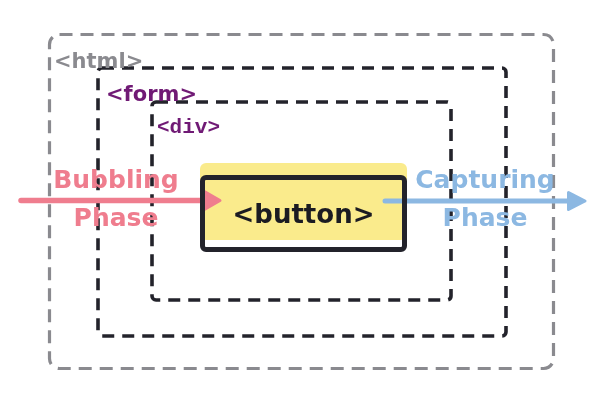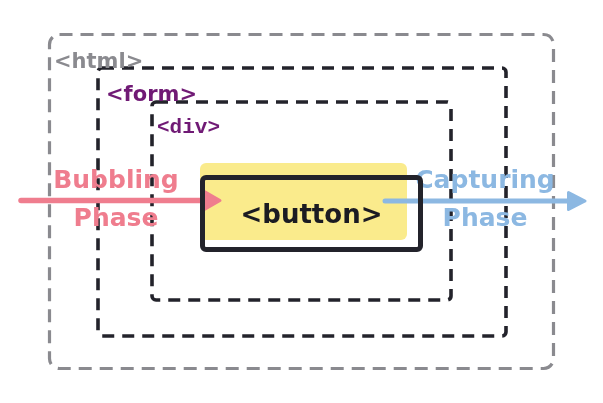--- a/index.html
+++ b/index.html
@@ -43,21 +43,21 @@
     position: absolute;
     left: 200px; top: 163px;
     width: 207px; height: 77px;
     background: #FAEB8C;
     border-radius: 6px;
     box-sizing: border-box;
   }
   .button-frame {
     position: absolute;
     left: 200px; top: 163px;
-    width: 223px; height: 77px;
+    width: 207px; height: 77px;
     border: 5px solid #23232B;
     border-radius: 6px;
     box-sizing: border-box;
     background: transparent;
     display: flex;
     align-items: center;
     justify-content: center;
   }
   .button-frame .btn-text {
     font-weight: bold;

